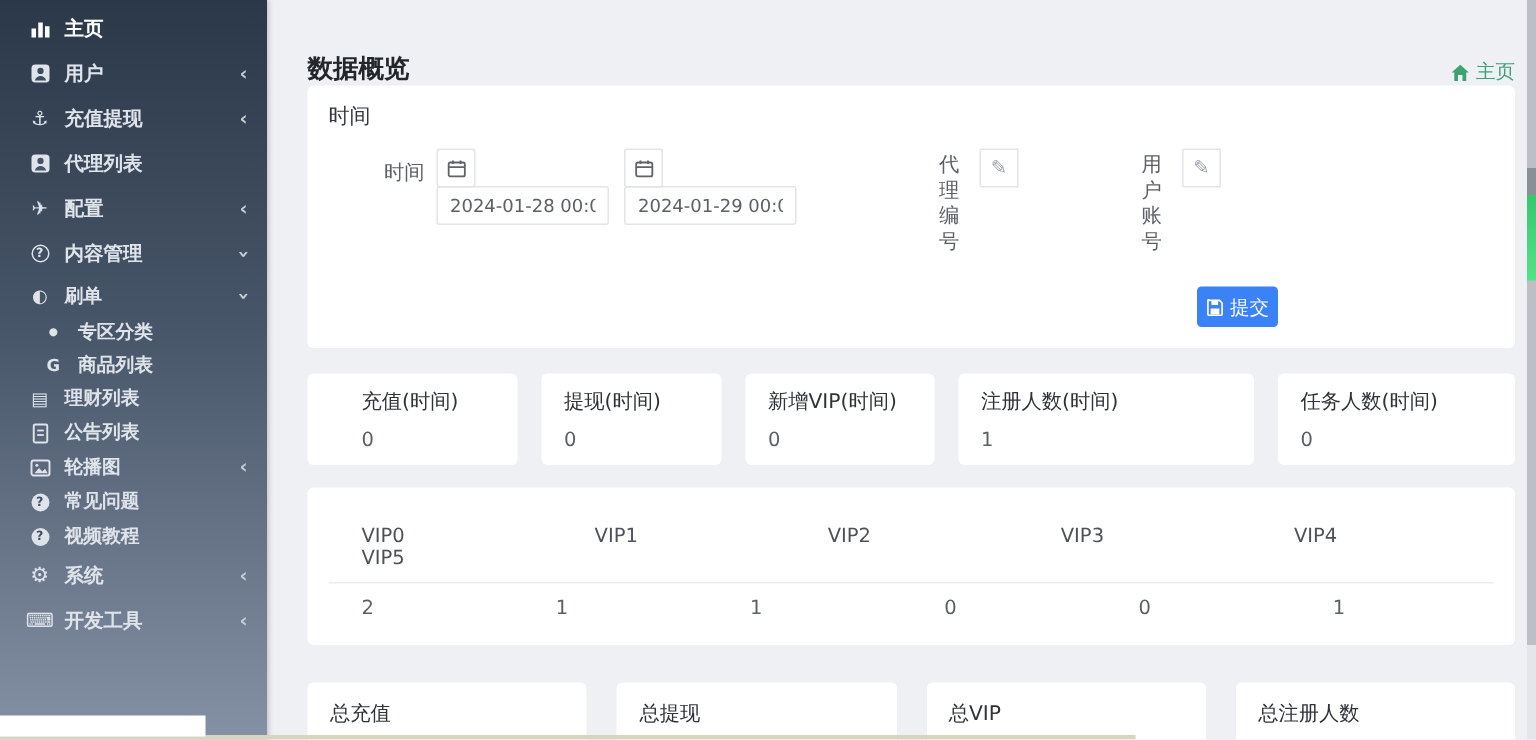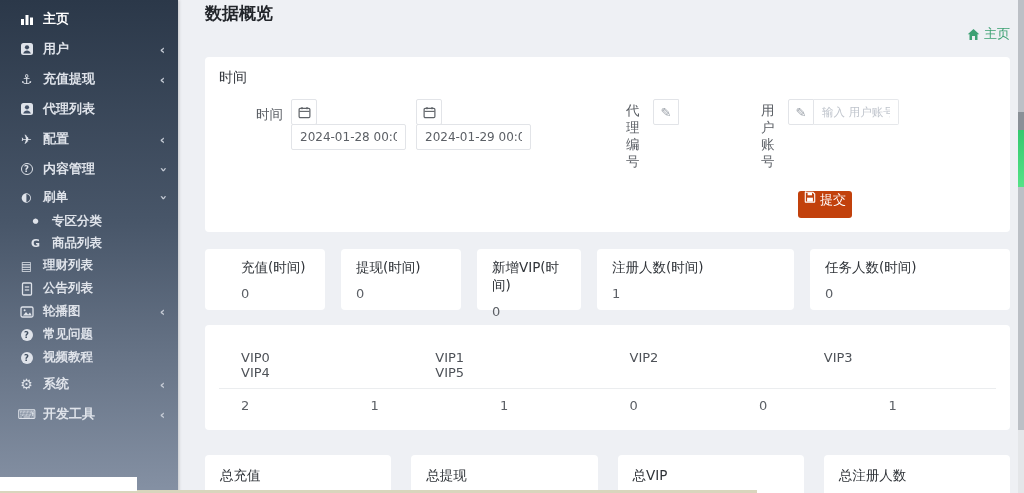--- a/index.html
+++ b/index.html
@@ -23,21 +23,21 @@
   .chev.down { transform:rotate(-90deg); }
   .i-q { width:12px; height:12px; border:1.2px solid currentColor; border-radius:50%; font-size:8.5px; font-weight:700;
          display:inline-flex; align-items:center; justify-content:center; }
   .i-qf { width:12px; height:12px; background:currentColor; border-radius:50%; display:inline-flex; align-items:center; justify-content:center; }
   .i-qf b { color:#425062; font-size:8.5px; font-weight:700; }
   .dot { font-size:7px; }
   .gletter { font-size:11px; font-weight:700; }
 
   
   .main { margin-left:178px; padding:0 14px 0 27px; }
-  .pagehead { height:57px; display:flex; align-items:flex-start; padding-top:2px;flex-direction:column; }
+  .pagehead { height:57px; display:flex; align-items:flex-end; padding-top:2px; }
   .pagetitle { font-size:17px; font-weight:600; color:#23262b; }
   .homelink { margin-left:auto; display:flex; align-items:center; gap:4px; color:#3da173; font-size:13px; text-decoration:none; cursor:pointer; }
 
   .panel { background:#fff; border-radius:4px; }
   .filter-panel { height:175px; padding:12px 14px; position:relative; }
   .panel-title { font-size:14px; color:#33373d; }
 
   .form-row { display:flex; margin-top:12px; padding-left:37px; align-items:flex-start; }
   .flabel { font-size:13.5px; color:#5c6066; }
   .flabel.time { margin-top:7px; }
@@ -49,33 +49,33 @@
   .date-group .icon-btn { margin-bottom:-1px; position:relative; z-index:2; }
   .date-input { width:115px; height:26px; border:1px solid #e2e4e8; border-radius:2px; padding:0 8px;
                 font-size:12px; color:#5c6066; font-family:inherit; background:#fff; }
   .pen-group { display:flex; margin-left:12px; }
   .pen-group .icon-btn { border-radius:2px 0 0 2px; color:#9aa0a8; font-size:13px; }
   .pen-input { width:85px; height:26px; border:1px solid #e6e8eb; border-left:none; border-radius:0 2px 2px 0;
                padding:0 8px; font-size:11.5px; color:#5c6066; font-family:inherit; }
   .pen-input::placeholder { color:#bfc4cc; }
   .ml-agent { margin-left:95px; }
   .ml-user  { margin-left:82px; }
-  .submit-btn { position:absolute; left:593px; top:134px; width:54px; height:27px; background:#c2410c; border:none;
-                border-radius:3px; color:#fff; font-size:13px; display:flex; align-items:flex-start; justify-content:center;
+  .submit-btn { position:absolute; left:593px; top:134px; width:54px; height:27px; background:#3b82f6; border:none;
+                border-radius:3px; color:#fff; font-size:13px; display:flex; align-items:center; justify-content:center;
                 gap:4px; cursor:pointer; font-family:inherit; }
 
   .stats-row { display:flex; gap:16px; margin-top:17px; }
   .stat-card { background:#fff; border-radius:4px; height:61px; padding:10px 15px; }
   .stat-card .s-t { font-size:13.5px; color:#2f3338; }
   .stat-card .s-v { font-size:13px; color:#5c6066; margin-top:9px; }
-  .w1 { width:120px;padding-left:36px; } .w2 { width:120px; } .w3 { width:104px; } .w4 { width:197px; } .w5 { flex:1; }
+  .w1 { width:140px;padding-left:36px; } .w2 { width:120px; } .w3 { width:126px; } .w4 { width:197px; } .w5 { flex:1; }
 
   .vip-panel { margin-top:15px; height:105px; padding:12px 14px; }
   .vip-table { margin-top:13px; }
-  .vip-head { display:grid; grid-template-columns:repeat(4,1fr); border-bottom:1px solid #ebedef; padding-bottom:8px; }
+  .vip-head { display:grid; grid-template-columns:repeat(5,1fr); border-bottom:1px solid #ebedef; padding-bottom:8px; }
   .vip-head span { padding-left:22px; font-size:13px; color:#4e5258; }
   .vip-vals { display:grid; grid-template-columns:repeat(6,1fr); padding-top:9px; }
   .vip-vals span { padding-left:22px; font-size:13px; color:#5c6066; }
 
   .totals-row { display:flex; gap:20px; margin-top:25px; }
   .total-card { flex:1; background:#fff; border-radius:4px 4px 0 0; height:45px; padding:12px 15px; }
   .total-card .t-t { font-size:13.5px; color:#2f3338; }
 
   
   .overlay-left { position:absolute; left:0; top:477px; width:137px; height:14px; background:#fff; z-index:31; }
@@ -256,21 +256,20 @@
         <div class="icon-btn">
             <span>✎</span>
           </div>
       </div>
 
       <span class="flabel vert ml-user">用户账号</span>
       <div class="pen-group">
         <div class="icon-btn">
             <span>✎</span>
           </div>
-        <input class="pen-input" type="text" placeholder="输入 用户账号" style="">
       </div>
     </div>
 
     <button class="submit-btn">
       <span style="display:inline-flex;">
           <svg width="12" height="12" viewBox="0 0 14 14">
             <path d="M2 1.5h8.5L12.5 3.5v9a.5.5 0 0 1-.5.5H2a.5.5 0 0 1-.5-.5v-11a.5.5 0 0 1 .5-.5z" fill="none" stroke="#fff" stroke-width="1.3"></path>
             <rect x="4.2" y="1.8" width="5.2" height="3.2" fill="#fff"></rect>
             <rect x="3.6" y="7.8" width="6.8" height="4.6" fill="#fff"></rect>
           </svg>

